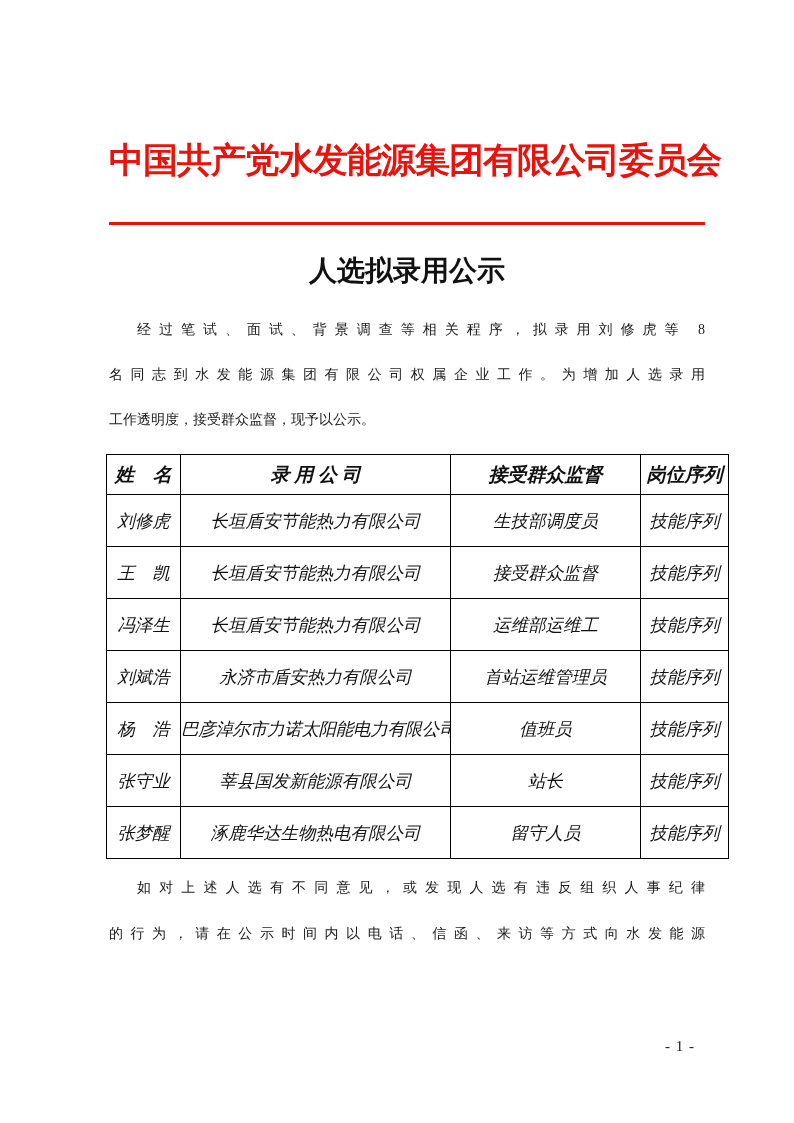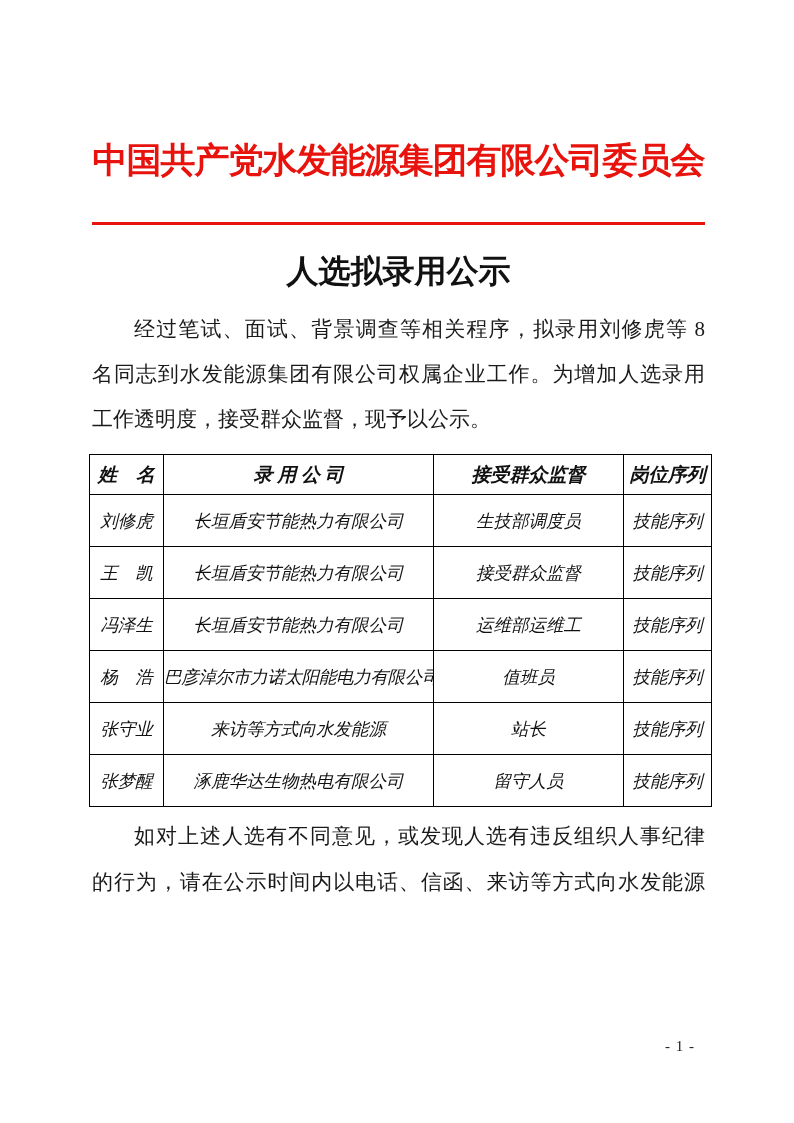--- a/index.html
+++ b/index.html
@@ -6,47 +6,47 @@
   .page {
     position: relative;
     width: 794px;
     height: 1123px;
     margin: 0 auto;
     background: #ffffff;
     color: #111;
     font-family: "Liberation Serif", "DejaVu Serif", serif;
     overflow: hidden;
   }
-  .content { padding: 0 89px 0 92px; }
+  .content { padding: 0 89px 0 92px; margin-left: 17px; }
 
   .org-title {
     margin: 138px 0 0 0;
     font-size: 35px;
     font-weight: bold;
     line-height: 45px;
     letter-spacing: -1px;
     text-align: center;
     color: #e8130c;
     white-space: nowrap;
   }
   .red-rule {
     height: 3px;
     background: #e8130c;
     margin-top: 39px;
   }
   .doc-title {
     margin: 28px 0 0 0;
-    font-size: 32px;
+    font-size: 28px;
     font-weight: bold;
     line-height: 36px;
     text-align: center;
     color: #111;
   }
 
-  .para { font-size: 21px; line-height: 45px; color: #1a1a1a; }
+  .para { font-size: 14px; line-height: 45px; color: #1a1a1a; }
   .para .line { white-space: pre-wrap; }
   .para .indent { text-indent: 2em; }
   .para .just {
     text-align: justify;
     text-align-last: justify;
     text-justify: inter-character;
   }
   .intro { margin-top: 18px; }
   .outro { margin-top: 6px; line-height: 46px; }
 
@@ -130,28 +130,34 @@
           <td>接受群众监督</td>
           <td>技能序列</td>
         </tr>
         <tr>
           <td>冯泽生</td>
           <td>长垣盾安节能热力有限公司</td>
           <td>运维部运维工</td>
           <td>技能序列</td>
         </tr>
         <tr>
+          <td>刘斌浩</td>
+          <td>永济市盾安热力有限公司</td>
+          <td>首站运维管理员</td>
+          <td>技能序列</td>
+        </tr>
+        <tr>
           <td>杨　浩</td>
           <td class="tight">巴彦淖尔市力诺太阳能电力有限公司</td>
           <td>值班员</td>
           <td>技能序列</td>
         </tr>
         <tr>
           <td>张守业</td>
-          <td>来访等方式向水发能源</td>
+          <td>莘县国发新能源有限公司</td>
           <td>站长</td>
           <td>技能序列</td>
         </tr>
         <tr>
           <td>张梦醒</td>
           <td>涿鹿华达生物热电有限公司</td>
           <td>留守人员</td>
           <td>技能序列</td>
         </tr>
       </tbody>

